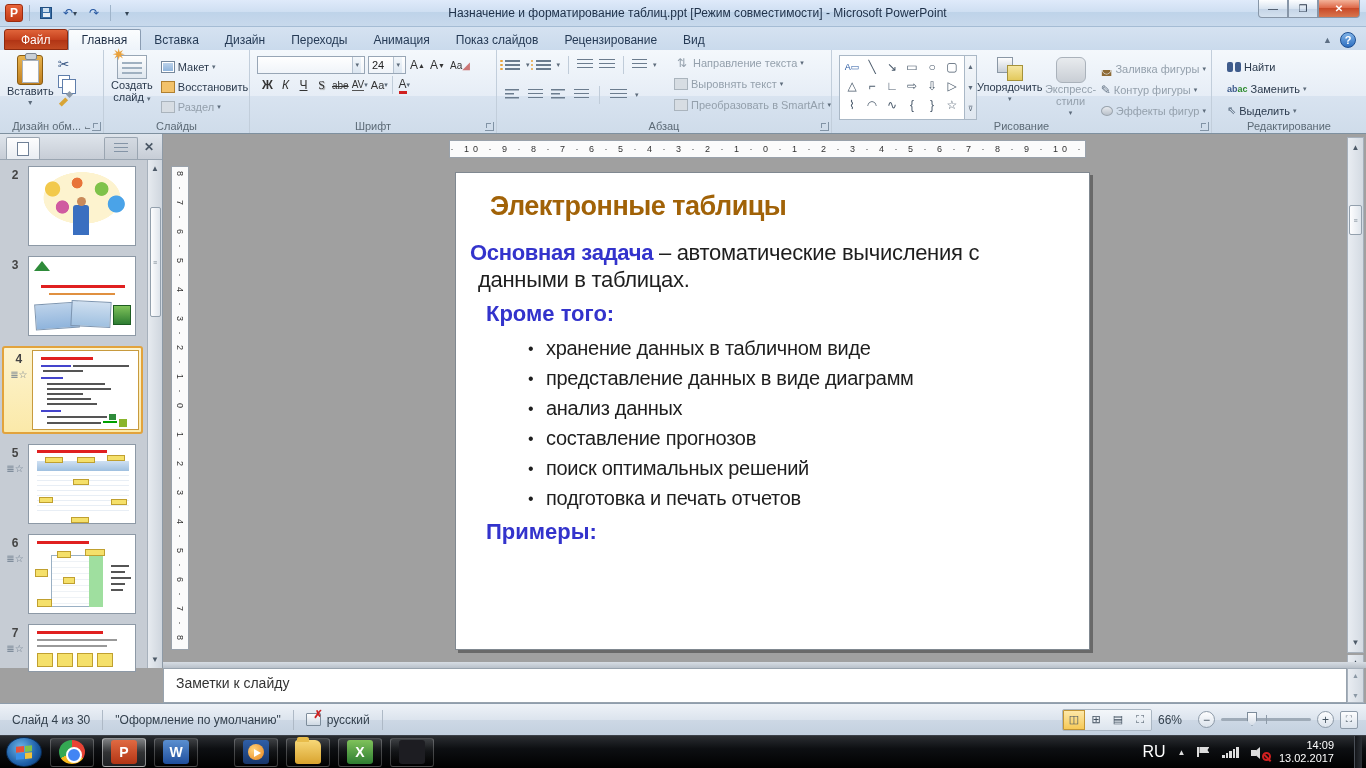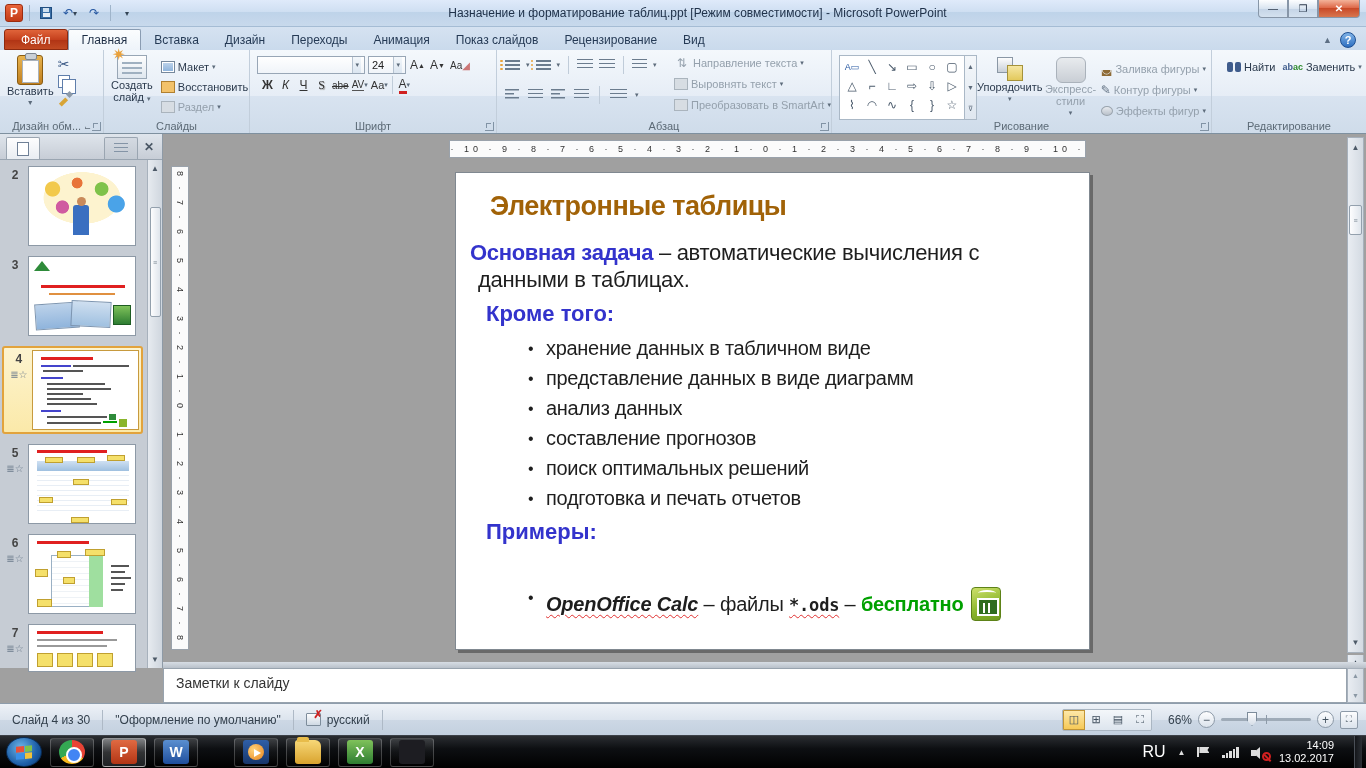--- a/index.html
+++ b/index.html
@@ -182,21 +182,21 @@
   
   .statusbar{position:absolute;top:703px;left:0;width:1366px;height:32px;
     background:linear-gradient(#eef2f7,#dce4ee 50%,#cdd8e5 51%,#c3d0df);border-top:1px solid #8e9dac;display:flex;align-items:center;font-size:12px;color:#33404d}
   .sb-seg{padding:0 12px;height:20px;display:flex;align-items:center;gap:6px;border-right:1px solid #aeb9c6}
   .spell-ic{position:relative;width:15px;height:13px;background:linear-gradient(#fdfdfe,#cfd9e4);border:1px solid #7d8c9b;border-radius:1px}
   .spell-ic:after{content:"✗";position:absolute;right:-3px;top:-6px;color:#cc2222;font-size:11px;font-weight:bold}
   .sb-right{margin-left:auto;display:flex;align-items:center;gap:6px;padding-right:8px}
   .view-btns{display:flex;border:1px solid #aab6c2;border-radius:2px;overflow:hidden}
   .vbtn{width:22px;height:20px;display:flex;align-items:center;justify-content:center;font-size:11px;color:#41505f;background:linear-gradient(#f4f7fa,#dde5ee)}
   .vbtn.active{background:linear-gradient(#fde8a9,#f6c957);border:1px solid #c29535}
-  .zoom-val{min-width:34px;text-align:right}
+  .zoom-val{min-width:34px;}
   .zbtn{width:17px;height:17px;border-radius:50%;border:1px solid #8d9aa8;background:linear-gradient(#fdfdfe,#dbe3ec);display:flex;align-items:center;justify-content:center;font-size:12px;color:#44525f;line-height:0}
   .ztrack{width:90px;height:3px;background:#9fabb8;border-radius:2px;position:relative}
   .ztick{position:absolute;left:50%;top:-3px;width:1px;height:9px;background:#8d9aa8}
   .zthumb{position:absolute;left:26px;top:-6px;width:10px;height:14px;background:linear-gradient(#fdfdfe,#d6dee8);border:1px solid #7d8c9b;
     clip-path:polygon(0 0,100% 0,100% 60%,50% 100%,0 60%)}
   .fit-btn{width:18px;height:18px;border:1px solid #8d9aa8;border-radius:2px;background:linear-gradient(#fdfdfe,#dbe3ec);display:flex;align-items:center;justify-content:center;font-size:9px;color:#44525f}
 
   
   .taskbar{position:absolute;top:735px;left:0;width:1366px;height:33px;background:linear-gradient(#2a2d31,#0d0f12 40%,#000);border-top:1px solid #3c4148;display:flex;align-items:center}
   .orb{width:36px;height:30px;margin-left:6px;border-radius:50%;background:radial-gradient(circle at 40% 35%,#6db5e8,#1d5fa8 60%,#0b3568);border:1px solid #0a2c55;position:relative}
@@ -480,21 +480,21 @@
             <span>Эффекты фигур</span>
             <span class="arrow">▾</span>
           </div>
       </div>
     </div>
     <div class="rgroup-label">Рисование</div>
     <div class="dlg"></div>
   </div>
 
   <div class="rgroup" style="left:1212px;width:154px;border-right:none">
-    <div style="display:flex;flex-direction:row;gap:3px;padding:4px 0 0 10px">
+    <div style="display:flex;flex-direction:column;gap:3px;padding:4px 0 0 10px">
       <div class="smallbtn">
           <span class="find-ic"></span>
           <span>Найти</span>
         </div>
       <div class="smallbtn">
           <span class="replace-ic">ab<span style="color:#2e8b2e">ac</span></span>
           <span>Заменить</span>
           <span class="arrow">▾</span>
         </div>
       <div class="smallbtn">
@@ -654,23 +654,20 @@
     <div class="s-h2" style="top:128px;color:#3333cc">Кроме того:</div>
     <ul class="s-list">
       <li>хранение данных в табличном виде</li>
       <li>представление данных в виде диаграмм</li>
       <li>анализ данных</li>
       <li>составление прогнозов</li>
       <li>поиск оптимальных решений</li>
       <li>подготовка и печать отчетов</li>
     </ul>
     <div class="s-h2" style="top:346px;color:#3333cc">Примеры:</div>
-    <div class="s-ex" style="top:414px">
-      <span class="nm wavy">OpenOffice Calc</span><span> – файлы </span><span class="mono wavy">*.ods</span><span> – </span><span style="color:#00a000;font-weight:bold">бесплатно</span><span class="oo-icon"><i class="oo-bird"></i></span>
-    </div>
   </div>
 
   <div class="vscroll">
     <span class="vsc-arrow">▲</span>
     <div class="vsc-thumb">≡</div>
     <div class="vsc-spacer"></div>
     <span class="vsc-arrow">▼</span>
   </div>
   <div class="nav-btns">
     <span>▲<br>▲</span>

